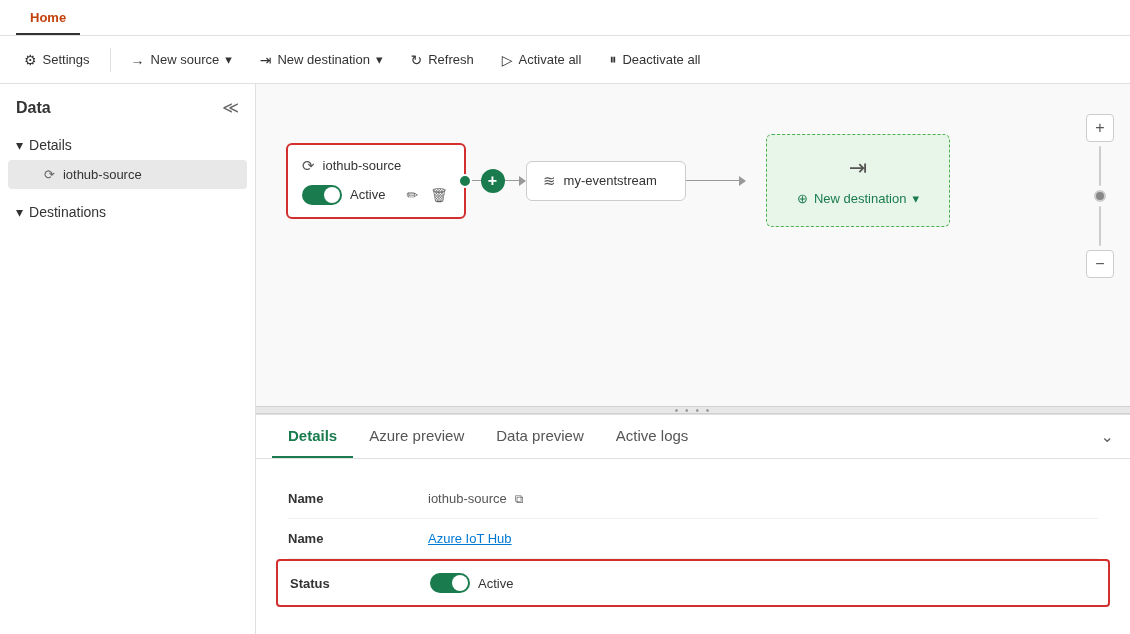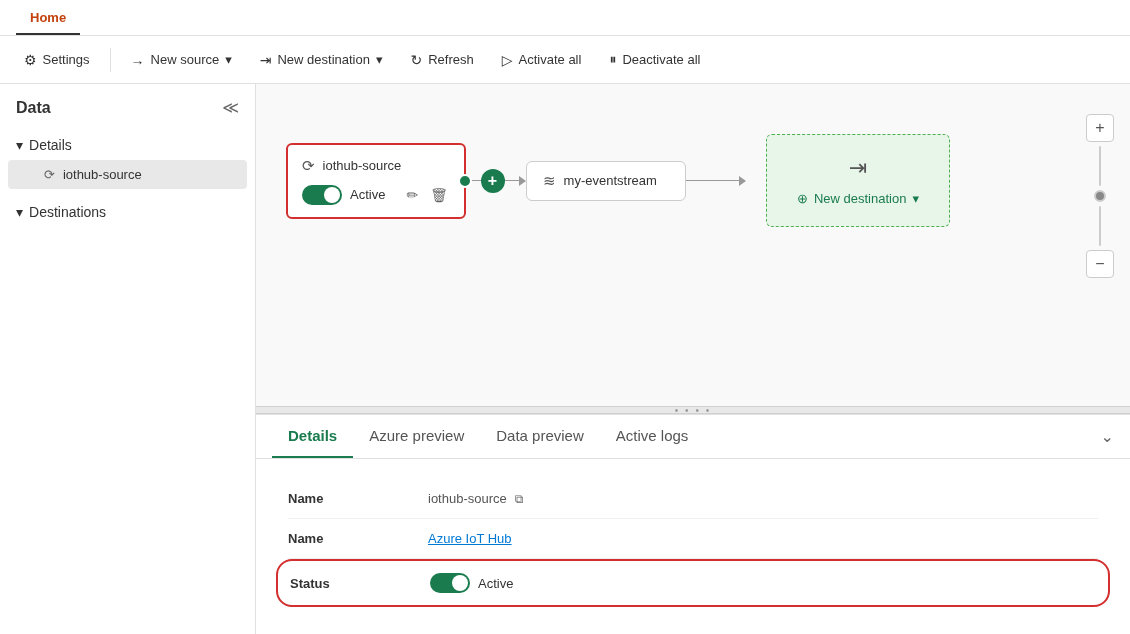--- a/index.html
+++ b/index.html
@@ -372,21 +372,21 @@
     .detail-row {
       display: flex;
       align-items: center;
       padding: 12px 0;
       border-bottom: 1px solid #f0f0f0;
       gap: 20px;
     }
     .detail-row:last-child { border-bottom: none; }
     .detail-row.status-row {
       border: 2px solid #d32f2f;
-      border-radius: 16px;
+      border-radius: 4px;
       padding: 12px 12px;
       margin: 0 -12px;
     }
     .detail-label {
       font-size: 13px;
       font-weight: 600;
       width: 120px;
       color: #333;
       flex-shrink: 0;
     }

